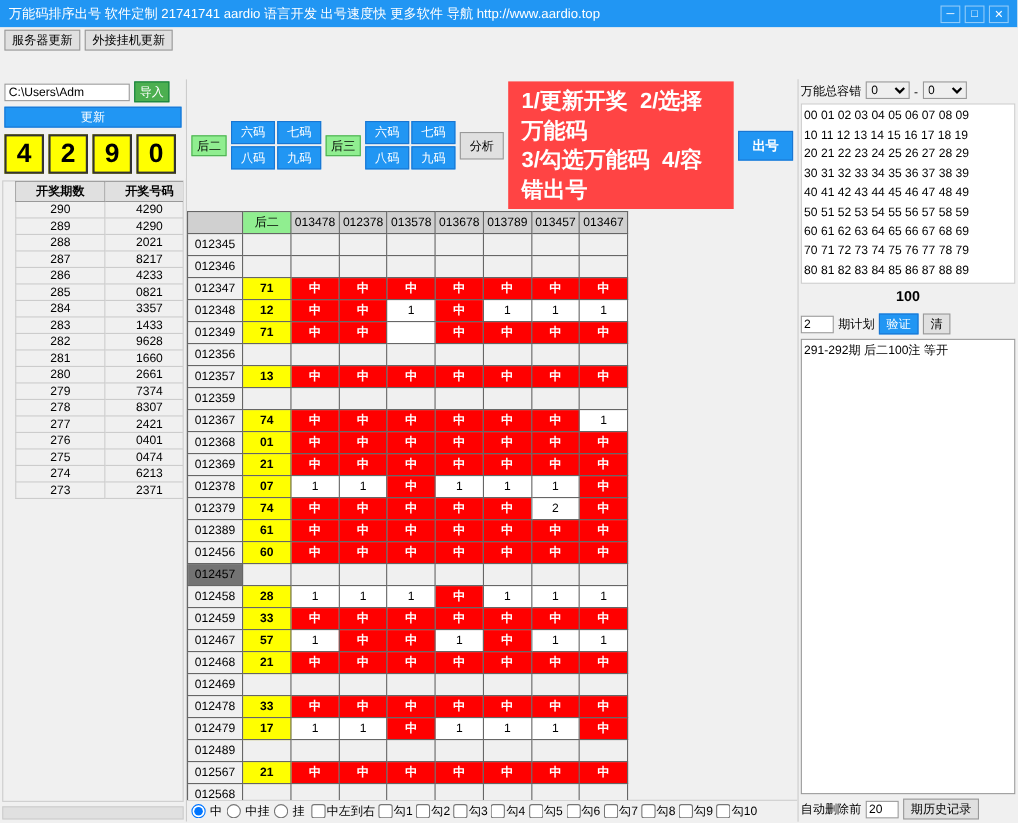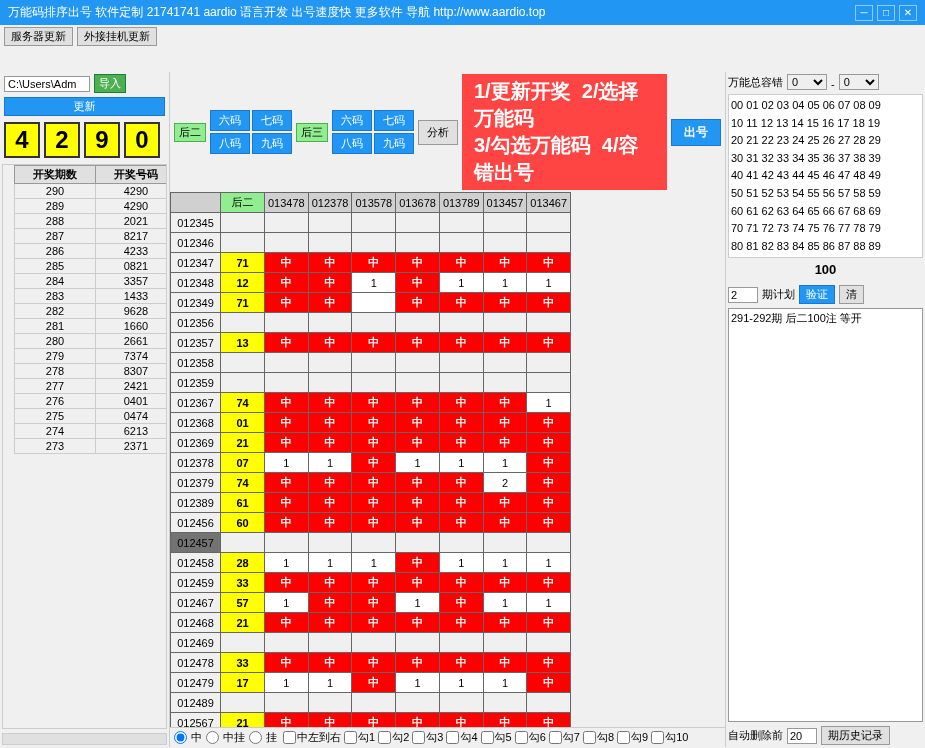--- a/index.html
+++ b/index.html
@@ -315,21 +315,21 @@
   <div class="header-row1">
     <button class="server-update-btn">服务器更新</button>
     <button class="outside-btn">外接挂机更新</button>
 
   </div>
 
   <div class="content-area">
 
     <div class="left-panel">
       <div style="display:flex; align-items:center; gap:4px; padding:2px 4px;">
-        <input class="path-input" type="text" style="width: 86px; font-size: 11px; border: 1px solid rgb(153, 153, 153); padding: 1px 3px;" value="C:\Users\Adm">
+        <input class="path-input" type="text" style="width: 114px; font-size: 11px; border: 1px solid rgb(153, 153, 153); padding: 1px 3px;" value="C:\Users\Adm">
         <button class="import-btn">导入</button>
       </div>
       <div style="padding:2px 4px;">
         <button class="update-btn" style="width:100%;">更新</button>
       </div>
 
       <div class="number-display">
         <div class="num-box yellow">
             <span>4</span>
           </div>
@@ -555,31 +555,20 @@
                 <td style="background: rgb(255, 255, 0); font-weight: bold;">13</td>
                 <td style="background: rgb(255, 0, 0); color: white; font-weight: bold;">中</td>
                 <td style="background: rgb(255, 0, 0); color: white; font-weight: bold;">中</td>
                 <td style="background: rgb(255, 0, 0); color: white; font-weight: bold;">中</td>
                 <td style="background: rgb(255, 0, 0); color: white; font-weight: bold;">中</td>
                 <td style="background: rgb(255, 0, 0); color: white; font-weight: bold;">中</td>
                 <td style="background: rgb(255, 0, 0); color: white; font-weight: bold;">中</td>
                 <td style="background: rgb(255, 0, 0); color: white; font-weight: bold;">中</td>
               </tr>
               <tr>
-                <td style="background: rgb(240, 240, 240);">012358</td>
-                <td></td>
-                <td style="background: rgb(240, 240, 240);"></td>
-                <td style="background: rgb(240, 240, 240);"></td>
-                <td style="background: rgb(240, 240, 240);"></td>
-                <td style="background: rgb(240, 240, 240);"></td>
-                <td style="background: rgb(240, 240, 240);"></td>
-                <td style="background: rgb(240, 240, 240);"></td>
-                <td style="background: rgb(240, 240, 240);"></td>
-              </tr>
-              <tr>
                 <td style="background: rgb(240, 240, 240);">012359</td>
                 <td></td>
                 <td style="background: rgb(240, 240, 240);"></td>
                 <td style="background: rgb(240, 240, 240);"></td>
                 <td style="background: rgb(240, 240, 240);"></td>
                 <td style="background: rgb(240, 240, 240);"></td>
                 <td style="background: rgb(240, 240, 240);"></td>
                 <td style="background: rgb(240, 240, 240);"></td>
                 <td style="background: rgb(240, 240, 240);"></td>
               </tr>

